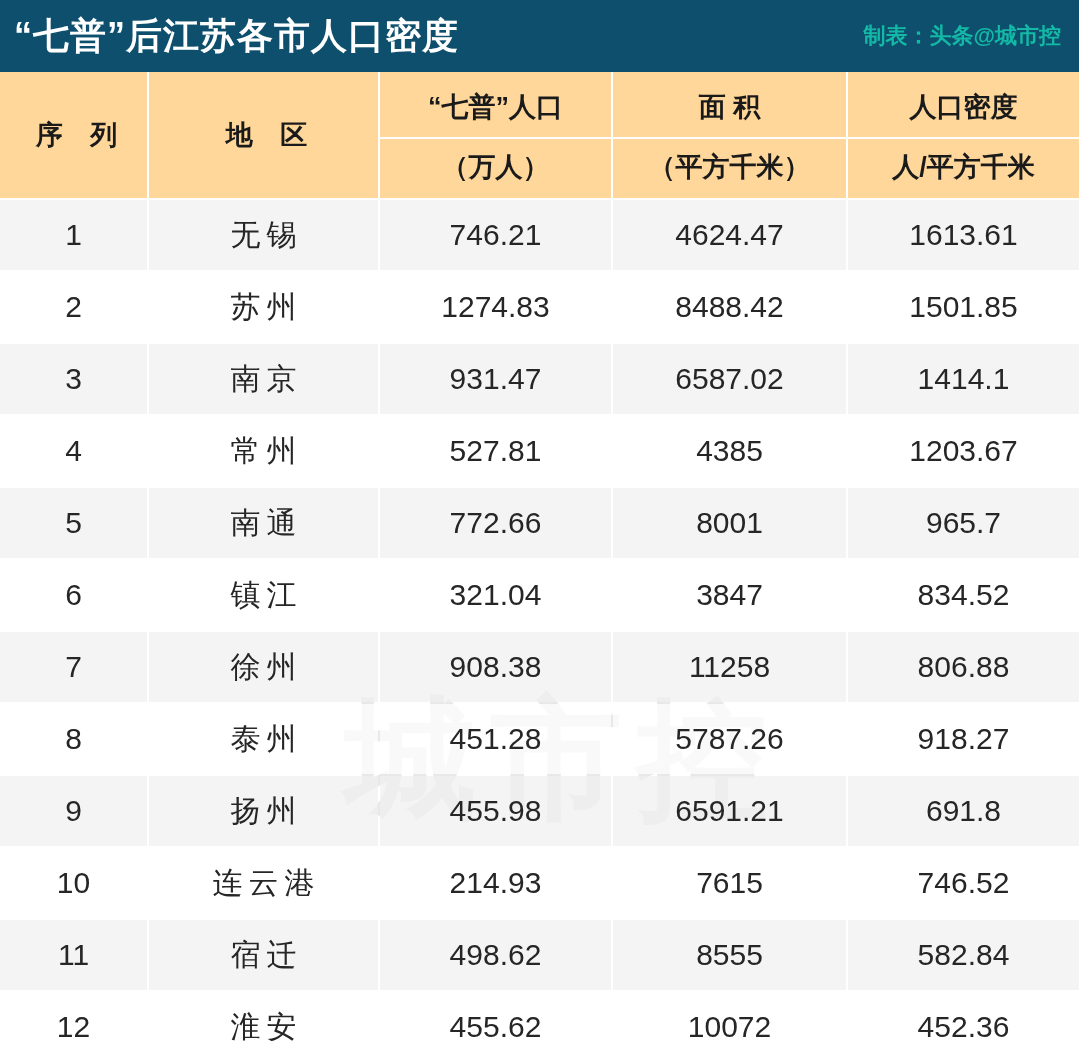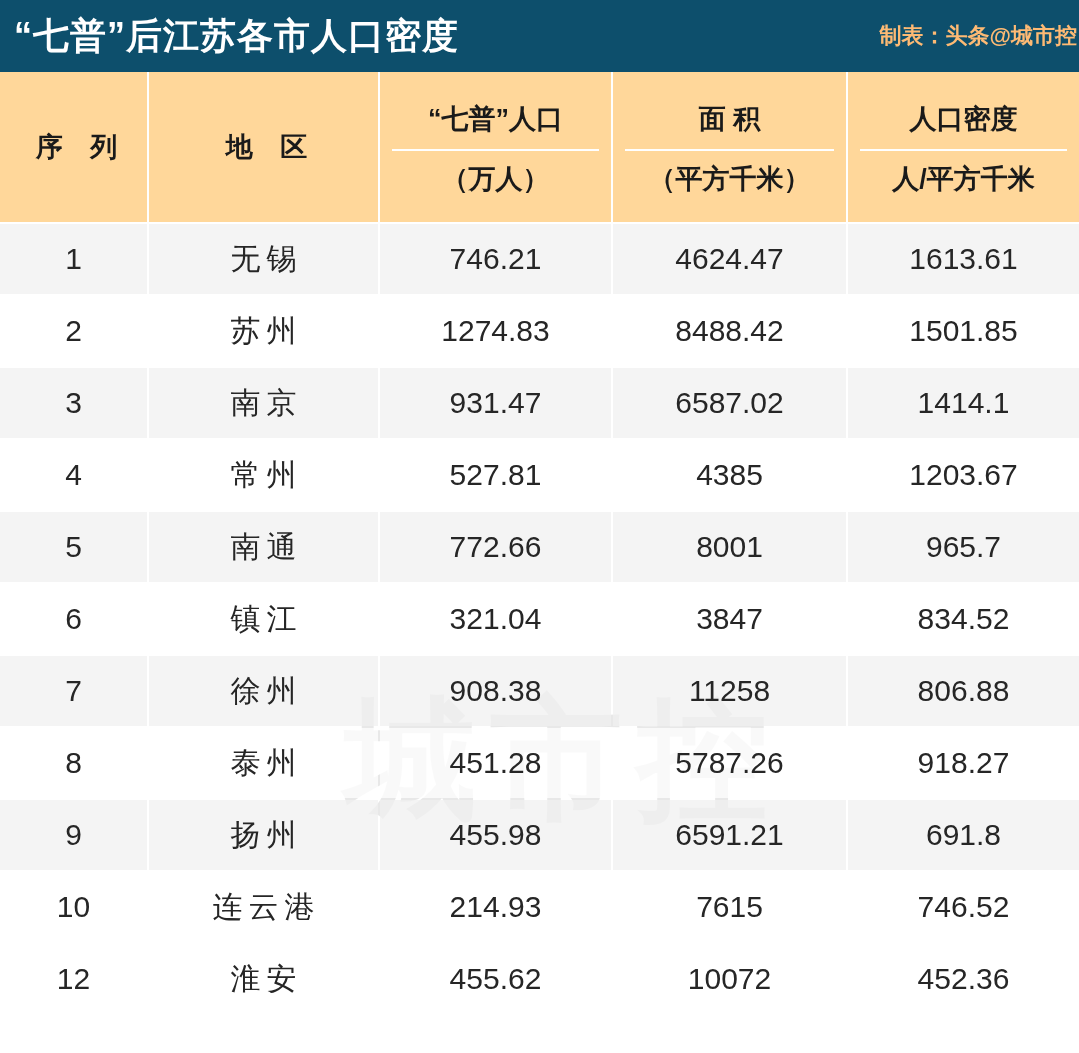--- a/index.html
+++ b/index.html
@@ -21,32 +21,32 @@
     background: #ffffff;
   }
 
   
   .title-bar {
     height: 72px;
     background: #0d4f6c;
     display: flex;
     align-items: center;
     justify-content: space-between;
-    padding: 0 2px 0 14px;
+    padding: 0 18px 0 14px;
     box-sizing: border-box;
   }
   .title-text {
     color: #ffffff;
     font-size: 36px;
     font-weight: bold;
     letter-spacing: 1px;
     white-space: nowrap;
   }
   .title-credit {
-    color: #fdba74;
+    color: #14b8a6;
     font-size: 22px;
     font-weight: bold;
     white-space: nowrap;
   }
 
   
   table.data {
     width: 1079px;
     border-collapse: collapse;
     table-layout: fixed;
@@ -58,21 +58,21 @@
   table.data col.c4 { width: 232px; }
 
   thead th {
     background: #ffd79a;
     border-right: 2px solid #ffffff;
     border-bottom: 2px solid #ffffff;
     color: #1a1a1a;
     font-size: 27px;
     font-weight: bold;
     text-align: center;
-    padding: 12px;
+    padding: 0;
     height: 126px;
     vertical-align: middle;
   }
   thead th:last-child { border-right: none; }
   .hdr-two-line {
     display: flex;
     flex-direction: column;
     justify-content: center;
     align-items: center;
     height: 126px;
@@ -246,20 +246,27 @@
             <td>6591.21</td>
             <td>691.8</td>
           </tr>
           <tr class="even">
             <td class="rank">10</td>
             <td class="region">连云港</td>
             <td>214.93</td>
             <td>7615</td>
             <td>746.52</td>
           </tr>
+          <tr class="odd">
+            <td class="rank">11</td>
+            <td class="region">宿迁</td>
+            <td>498.62</td>
+            <td>8555</td>
+            <td>582.84</td>
+          </tr>
           <tr class="even">
             <td class="rank">12</td>
             <td class="region">淮安</td>
             <td>455.62</td>
             <td>10072</td>
             <td>452.36</td>
           </tr>
         </tbody>
     </table>
   </div>

